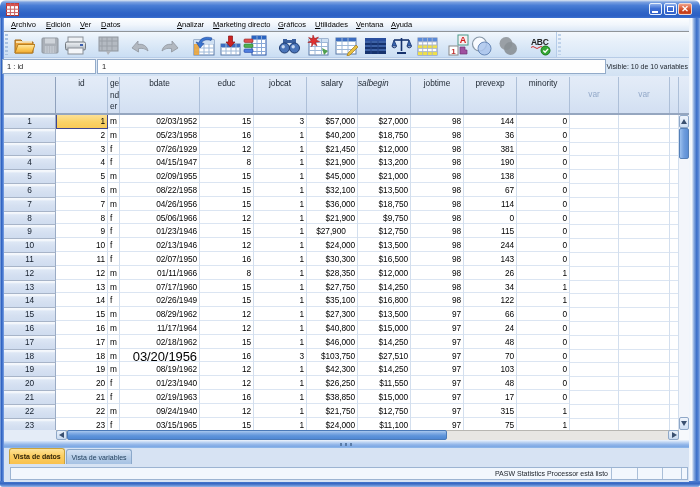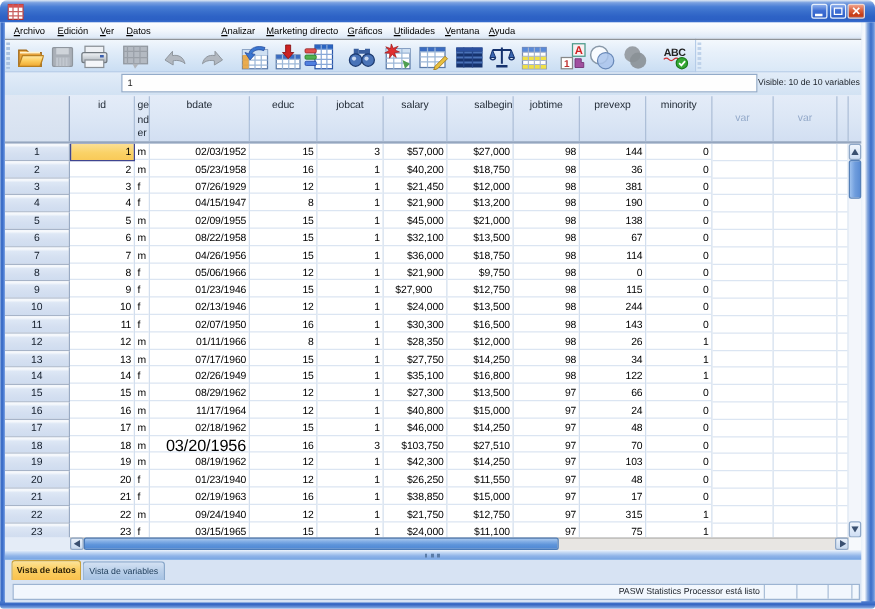--- a/index.html
+++ b/index.html
@@ -179,20 +179,23 @@
 <svg class="abs" style="left:530px;top:36px;" width="23" height="20" viewBox="0 0 23 20">
 <text x="1" y="9" font-size="8.5" font-weight="bold" fill="#222" font-family="Liberation Sans" letter-spacing="-0.3">ABC</text>
 <path d="M1 11.5 q2 -2 4 0 q2 2 4 0 q2 -2 4 0" fill="none" stroke="#d03030" stroke-width="1"></path>
 <circle cx="15.5" cy="14.5" r="4.5" fill="#35a835" stroke="#1a7a1a"></circle>
 <path d="M13.3 14.5 l1.8 1.8 l3 -3.4" fill="none" stroke="#fff" stroke-width="1.4"></path>
 </svg>
 <div class="abs" style="left:4px;top:31px;width:685px;height:1px;background:#8f9499;"></div>
 <div class="abs" style="left:4px;top:57px;width:685px;height:1px;background:#b7cce7;"></div>
 <div class="abs" style="left:4px;top:58px;width:685px;height:18px;
  background:linear-gradient(180deg,#e2ecf8,#d2e2f3);"></div>
+<div class="abs" style="left:2px;top:59px;width:94px;height:15px;background:#fefefe;
+ border:1px solid #93abc9;box-sizing:border-box;font-size:7.5px;line-height:13px;color:#222;
+ padding-left:4px;">1 : id</div>
 <div class="abs" style="left:97px;top:59px;width:509px;height:15px;background:#fefefe;
  border:1px solid #93abc9;box-sizing:border-box;font-size:7.5px;line-height:13px;color:#222;
  padding-left:4px;">1</div>
 <div class="abs" style="left:606px;top:59px;width:84px;height:15px;
  font-size:7px;line-height:15px;color:#20262e;text-align:right;padding-right:2px;box-sizing:border-box;">Visible: 10 de 10 variables</div>
 <div class="abs" style="left:4px;top:76px;width:685px;height:39px;
  background:linear-gradient(180deg,#e4ecf8 0%,#dbe6f5 55%,#d2dff2 100%);
  border-bottom:2px solid #95a6bf;box-sizing:border-box;"></div>
 <div class="abs" style="left:55px;top:77px;width:1px;height:36px;background:#adbfd8;"></div>
 <div class="abs" style="left:107px;top:77px;width:1px;height:36px;background:#adbfd8;"></div>
@@ -201,21 +204,21 @@
 <div class="abs" style="left:110px;top:78px;width:9px;font-size:8.3px;color:#1d2631;letter-spacing:-0.05px;line-height:11.5px;">ge<br>nd<br>er</div>
 <div class="abs" style="left:199px;top:77px;width:1px;height:36px;background:#adbfd8;"></div>
 <div class="abs" style="left:120px;top:78px;width:79px;font-size:8.3px;color:#1d2631;letter-spacing:-0.05px;text-align:center;">bdate</div>
 <div class="abs" style="left:253px;top:77px;width:1px;height:36px;background:#adbfd8;"></div>
 <div class="abs" style="left:200px;top:78px;width:53px;font-size:8.3px;color:#1d2631;letter-spacing:-0.05px;text-align:center;">educ</div>
 <div class="abs" style="left:306px;top:77px;width:1px;height:36px;background:#adbfd8;"></div>
 <div class="abs" style="left:254px;top:78px;width:52px;font-size:8.3px;color:#1d2631;letter-spacing:-0.05px;text-align:center;">jobcat</div>
 <div class="abs" style="left:357px;top:77px;width:1px;height:36px;background:#adbfd8;"></div>
 <div class="abs" style="left:307px;top:78px;width:50px;font-size:8.3px;color:#1d2631;letter-spacing:-0.05px;text-align:center;">salary</div>
 <div class="abs" style="left:410px;top:77px;width:1px;height:36px;background:#adbfd8;"></div>
-<div class="abs" style="left:358px;top:78px;width:52px;font-size:8.3px;color:#1d2631;letter-spacing:-0.05px;text-align:right;">salbegin</div>
+<div class="abs" style="left:358px;top:78px;width:52px;font-size:8.3px;color:#1d2631;letter-spacing:-0.05px;text-align:left;font-style:italic;">salbegin</div>
 <div class="abs" style="left:463px;top:77px;width:1px;height:36px;background:#adbfd8;"></div>
 <div class="abs" style="left:411px;top:78px;width:52px;font-size:8.3px;color:#1d2631;letter-spacing:-0.05px;text-align:center;">jobtime</div>
 <div class="abs" style="left:516px;top:77px;width:1px;height:36px;background:#adbfd8;"></div>
 <div class="abs" style="left:464px;top:78px;width:52px;font-size:8.3px;color:#1d2631;letter-spacing:-0.05px;text-align:center;">prevexp</div>
 <div class="abs" style="left:569px;top:77px;width:1px;height:36px;background:#adbfd8;"></div>
 <div class="abs" style="left:517px;top:78px;width:52px;font-size:8.3px;color:#1d2631;letter-spacing:-0.05px;text-align:center;">minority</div>
 <div class="abs" style="left:618px;top:77px;width:1px;height:36px;background:#adbfd8;"></div>
 <div class="abs" style="left:570px;top:76px;width:48px;height:37px;font-size:8.3px;color:#1d2631;letter-spacing:-0.05px;color:#93a9c9;text-align:center;line-height:37px;">var</div>
 <div class="abs" style="left:669px;top:77px;width:1px;height:36px;background:#adbfd8;"></div>
 <div class="abs" style="left:619px;top:76px;width:50px;height:37px;font-size:8.3px;color:#1d2631;letter-spacing:-0.05px;color:#93a9c9;text-align:center;line-height:37px;">var</div>

